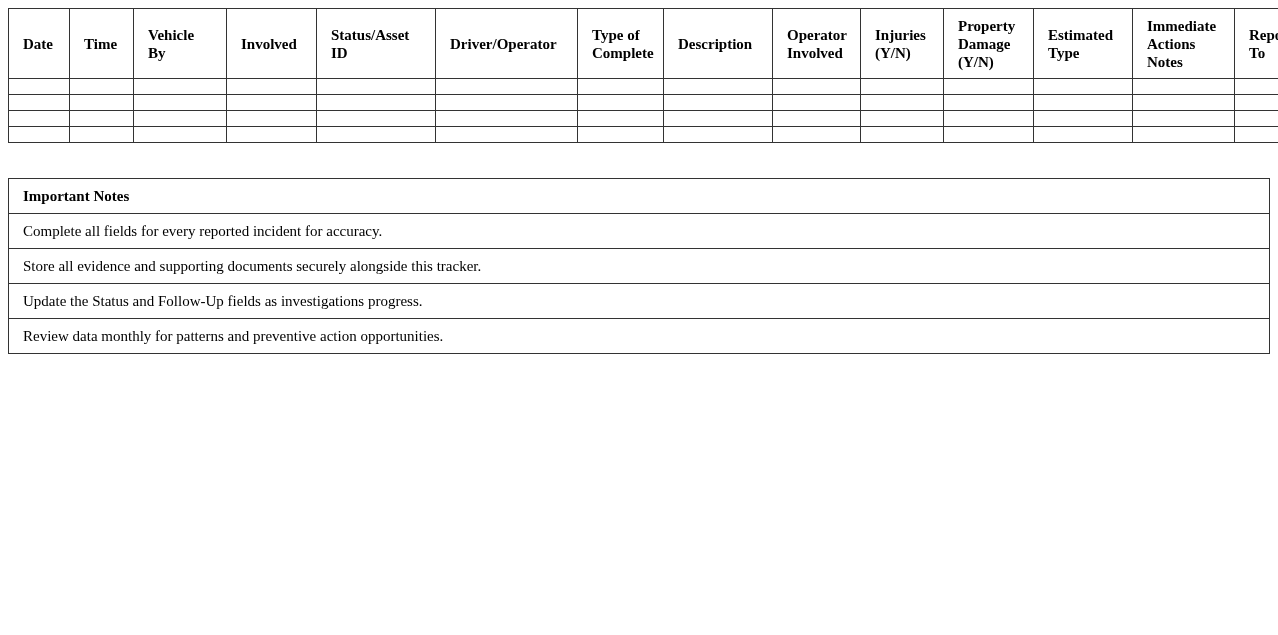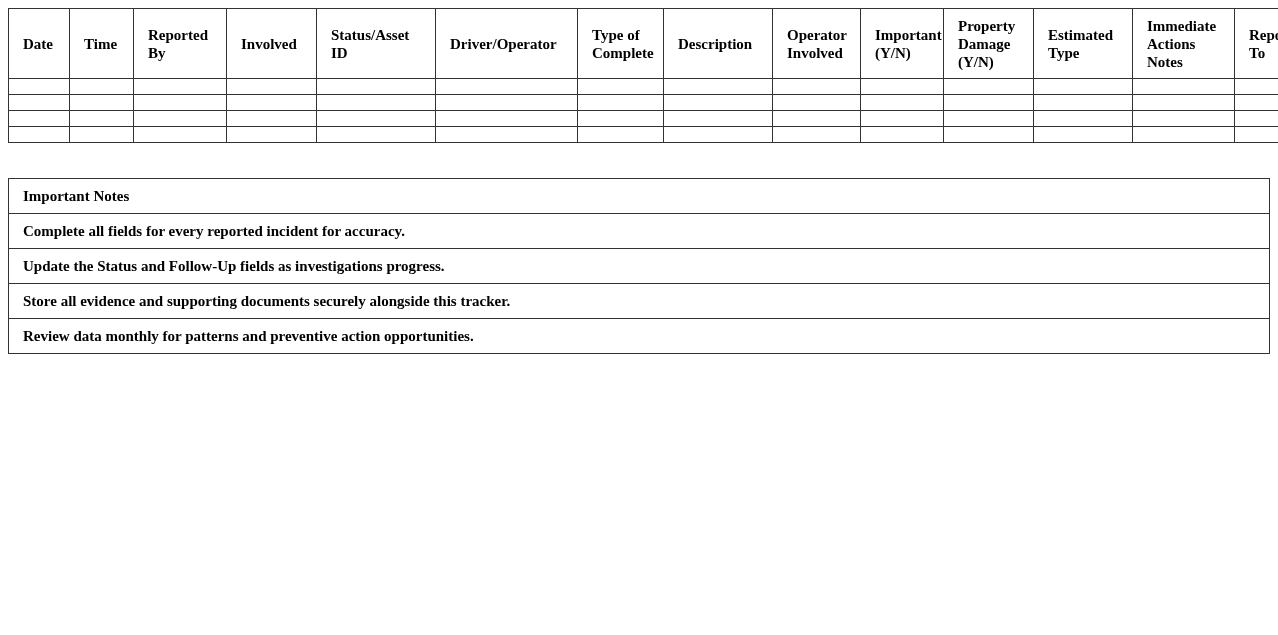--- a/index.html
+++ b/index.html
@@ -52,21 +52,21 @@
     .notes-table td,
     .notes-table th {
       border: 1px solid #333;
       padding: 0 14px;
       height: 35px;
       text-align: left;
       font-size: 15px;
       box-sizing: border-box;
     }
     .notes-table th { font-weight: bold; }
-    .notes-table td { font-weight: bold; }
+    .notes-table td { font-weight: normal; }
   </style>
 </head>
 <body>
 
 <table class="incident-table">
   <colgroup id="incident-colgroup">
       <col style="width: 61px;">
       <col style="width: 64px;">
       <col style="width: 93px;">
       <col style="width: 90px;">
@@ -78,28 +78,28 @@
       <col style="width: 83px;">
       <col style="width: 90px;">
       <col style="width: 99px;">
       <col style="width: 102px;">
       <col style="width: 104px;">
     </colgroup>
   <thead>
     <tr>
       <th>Date</th>
       <th>Time</th>
-      <th>Reported By</th>
+      <th>Vehicle By</th>
       <th>Involved</th>
       <th>Status/Asset ID</th>
       <th>Driver/Operator</th>
       <th>Type of Complete</th>
       <th>Description</th>
       <th>Operator Involved</th>
-      <th>Important (Y/N)</th>
+      <th>Injuries (Y/N)</th>
       <th>Property Damage (Y/N)</th>
       <th>Estimated Type</th>
       <th>Immediate Actions Notes</th>
       <th>Reported To</th>
     </tr>
   </thead>
   <tbody id="incident-body">
       <tr>
         <td></td>
         <td></td>
@@ -171,22 +171,22 @@
   <thead>
     <tr>
       <th>Important Notes</th>
     </tr>
   </thead>
   <tbody>
     <tr>
         <td>Complete all fields for every reported incident for accuracy.</td>
       </tr>
     <tr>
-        <td>Update the Status and Follow-Up fields as investigations progress.</td>
+        <td>Store all evidence and supporting documents securely alongside this tracker.</td>
       </tr>
     <tr>
-        <td>Store all evidence and supporting documents securely alongside this tracker.</td>
+        <td>Update the Status and Follow-Up fields as investigations progress.</td>
       </tr>
     <tr>
         <td>Review data monthly for patterns and preventive action opportunities.</td>
       </tr>
   </tbody>
 </table>
 
 </body></html>

